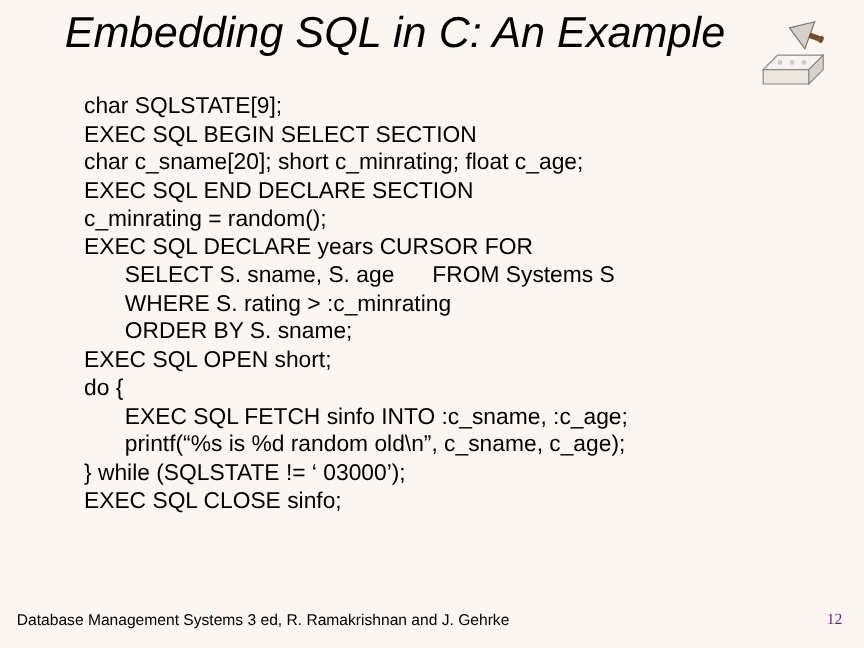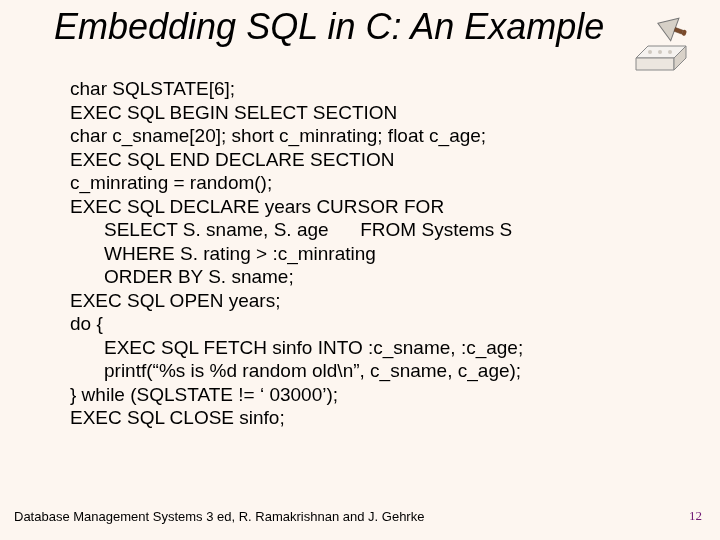--- a/index.html
+++ b/index.html
@@ -87,30 +87,30 @@
       </g>
 
       <g transform="translate(32,2) rotate(20)">
         <polygon points="0,12 18,0 18,24" fill="#d6d0c7" stroke="#777" stroke-width="1"></polygon>
         <rect x="18" y="10" width="8" height="4" fill="#7a4a2b" stroke="#5a3a22" stroke-width="0.5"></rect>
         <rect x="26" y="9" width="4" height="6" rx="2" fill="#7a4a2b"></rect>
       </g>
     </svg>
   </div>
 
-  <div class="code-block"><span>char SQLSTATE[6];</span>
+  <div class="code-block"><span>char SQLSTATE[9];</span>
 <span>EXEC SQL BEGIN SELECT SECTION</span>
 <span>char c_sname[20]; short c_minrating; float c_age;</span>
 <span>EXEC SQL END DECLARE SECTION</span>
 <span>c_minrating = random();</span>
 <span>EXEC SQL DECLARE years CURSOR FOR</span>
 <span class="indent">SELECT S. sname, S. age      FROM Systems S</span>
 <span class="indent">WHERE S. rating &gt; :c_minrating</span>
 <span class="indent">ORDER BY S. sname;</span>
-<span>EXEC SQL OPEN years;</span>
+<span>EXEC SQL OPEN short;</span>
 <span>do {</span>
 <span class="indent">EXEC SQL FETCH sinfo INTO :c_sname, :c_age;</span>
 <span class="indent">printf(“%s is %d random old\n”, c_sname, c_age);</span>
 <span>} while (SQLSTATE != ‘ 03000’);</span>
 <span>EXEC SQL CLOSE sinfo;</span></div>
 
   <div class="footer">Database Management Systems 3 ed,  R. Ramakrishnan and J. Gehrke</div>
   <div class="pagenum">12</div>
 
 </div>

